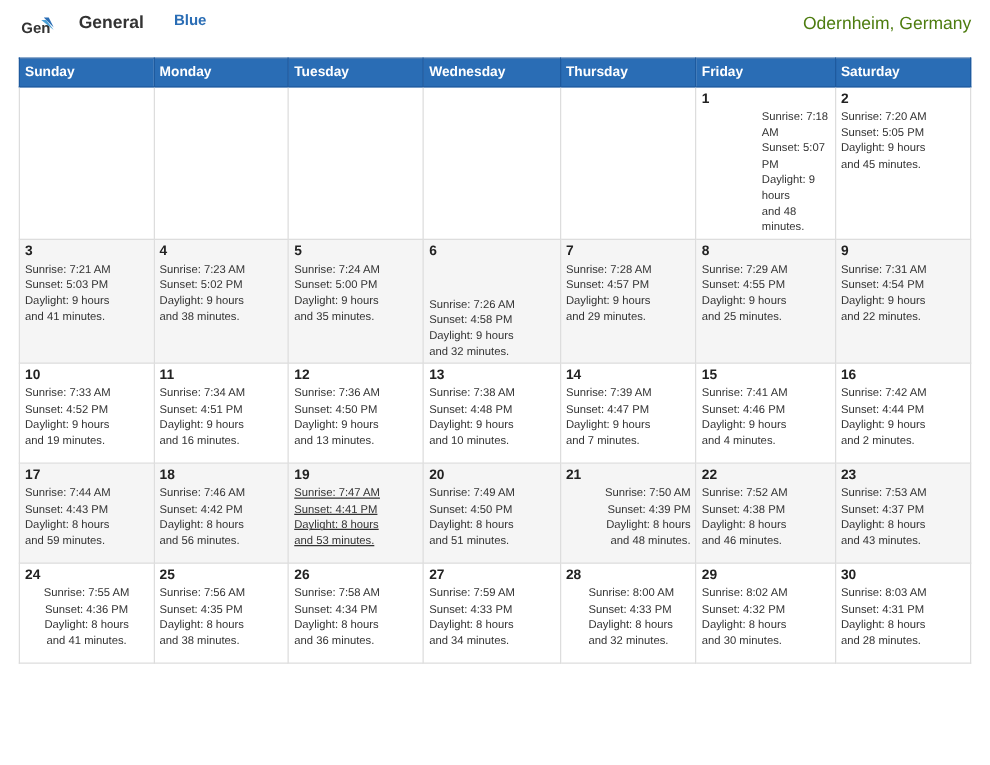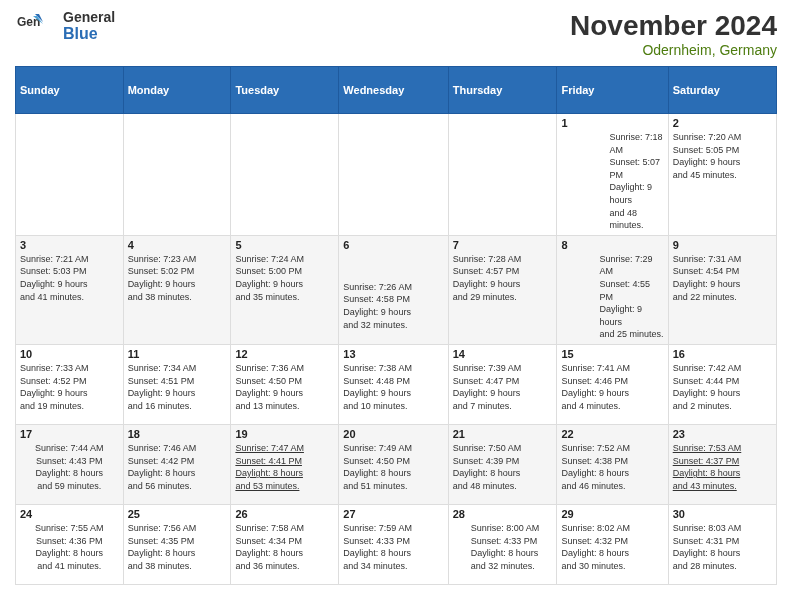--- a/index.html
+++ b/index.html
@@ -21,32 +21,33 @@
       align-items: flex-start;
       margin-bottom: 8px;
     }
     .logo {
       display: flex;
       align-items: flex-start;
       gap: 20px;
     }
     .logo-text {
       display: flex;
-      flex-direction: column;
+      flex-direction: row;
       line-height: 1.1;
     }
     .logo-general {
       font-size: 14px;
       font-weight: bold;
       color: #333;
     }
     .logo-blue {
-      font-size: 16px;
+      font-size: 12px;
       font-weight: bold;
       color: #2a6db5;
+      padding-left: 24px;
     }
     .logo-icon {
       width: 28px;
       height: 28px;
     }
     .title-section {
       text-align: right;
     }
     .month-title {
       font-size: 28px;
@@ -58,21 +59,21 @@
       color: #4d7c0f;
     }
     .calendar {
       width: 100%;
       border-collapse: collapse;
       font-size: 10px;
     }
     .calendar th {
       background: #2a6db5;
       color: white;
-      padding: 17px 4px;
+      padding: 5px 4px;
       text-align: left;
       font-size: 11px;
       font-weight: bold;
       border: 1px solid #1e5a9e;
     }
     .calendar td {
       border: 1px solid #ddd;
       vertical-align: top;
       padding: 3px 4px;
       width: 113px;
@@ -107,21 +108,20 @@
         <text x="2" y="16" font-size="12" font-weight="bold" fill="#333">Gen</text>
         <polygon points="20,4 28,12 24,4" fill="#2a6db5"></polygon>
         <polygon points="18,6 28,14 22,6" fill="#4a9fd5"></polygon>
       </svg>
       <div class="logo-text">
         <span class="logo-general">General</span>
         <span class="logo-blue">Blue</span>
       </div>
     </div>
     <div class="title-section">
-      <div class="month-title">November 2024</div>
       <div class="subtitle">Odernheim, Germany</div>
     </div>
   </div>
 
   <table class="calendar">
     <thead>
       <tr>
         <th>Sunday</th>
         <th>Monday</th>
         <th>Tuesday</th>
@@ -184,21 +184,21 @@
           </td>
           <td>
             <div class="day-number">7</div>
             <div class="day-info" style="white-space: pre-line;">Sunrise: 7:28 AM
 Sunset: 4:57 PM
 Daylight: 9 hours
 and 29 minutes.</div>
           </td>
           <td>
             <div class="day-number">8</div>
-            <div class="day-info" style="white-space: pre-line; margin-left: 38px;">Sunrise: 7:29 AM
+            <div class="day-info" style="white-space: pre-line;">Sunrise: 7:29 AM
 Sunset: 4:55 PM
 Daylight: 9 hours
 and 25 minutes.</div>
           </td>
           <td>
             <div class="day-number">9</div>
             <div class="day-info" style="white-space: pre-line;">Sunrise: 7:31 AM
 Sunset: 4:54 PM
 Daylight: 9 hours
 and 22 minutes.</div>
@@ -251,21 +251,21 @@
             <div class="day-number">16</div>
             <div class="day-info" style="white-space: pre-line;">Sunrise: 7:42 AM
 Sunset: 4:44 PM
 Daylight: 9 hours
 and 2 minutes.</div>
           </td>
         </tr>
         <tr>
           <td>
             <div class="day-number">17</div>
-            <div class="day-info" style="white-space: pre-line; text-align: center;">Sunrise: 7:44 AM
+            <div class="day-info" style="white-space: pre-line;">Sunrise: 7:44 AM
 Sunset: 4:43 PM
 Daylight: 8 hours
 and 59 minutes.</div>
           </td>
           <td>
             <div class="day-number">18</div>
             <div class="day-info" style="white-space: pre-line;">Sunrise: 7:46 AM
 Sunset: 4:42 PM
 Daylight: 8 hours
 and 56 minutes.</div>
@@ -279,35 +279,35 @@
           </td>
           <td>
             <div class="day-number">20</div>
             <div class="day-info" style="white-space: pre-line;">Sunrise: 7:49 AM
 Sunset: 4:50 PM
 Daylight: 8 hours
 and 51 minutes.</div>
           </td>
           <td>
             <div class="day-number">21</div>
-            <div class="day-info" style="white-space: pre-line;">Sunrise: 7:50 AM
+            <div class="day-info" style="white-space: pre-line; text-align: right;">Sunrise: 7:50 AM
 Sunset: 4:39 PM
 Daylight: 8 hours
 and 48 minutes.</div>
           </td>
           <td>
             <div class="day-number">22</div>
             <div class="day-info" style="white-space: pre-line;">Sunrise: 7:52 AM
 Sunset: 4:38 PM
 Daylight: 8 hours
 and 46 minutes.</div>
           </td>
           <td>
             <div class="day-number">23</div>
-            <div class="day-info" style="white-space: pre-line; text-decoration: underline;">Sunrise: 7:53 AM
+            <div class="day-info" style="white-space: pre-line;">Sunrise: 7:53 AM
 Sunset: 4:37 PM
 Daylight: 8 hours
 and 43 minutes.</div>
           </td>
         </tr>
         <tr>
           <td>
             <div class="day-number">24</div>
             <div class="day-info" style="white-space: pre-line; text-align: center;">Sunrise: 7:55 AM
 Sunset: 4:36 PM

